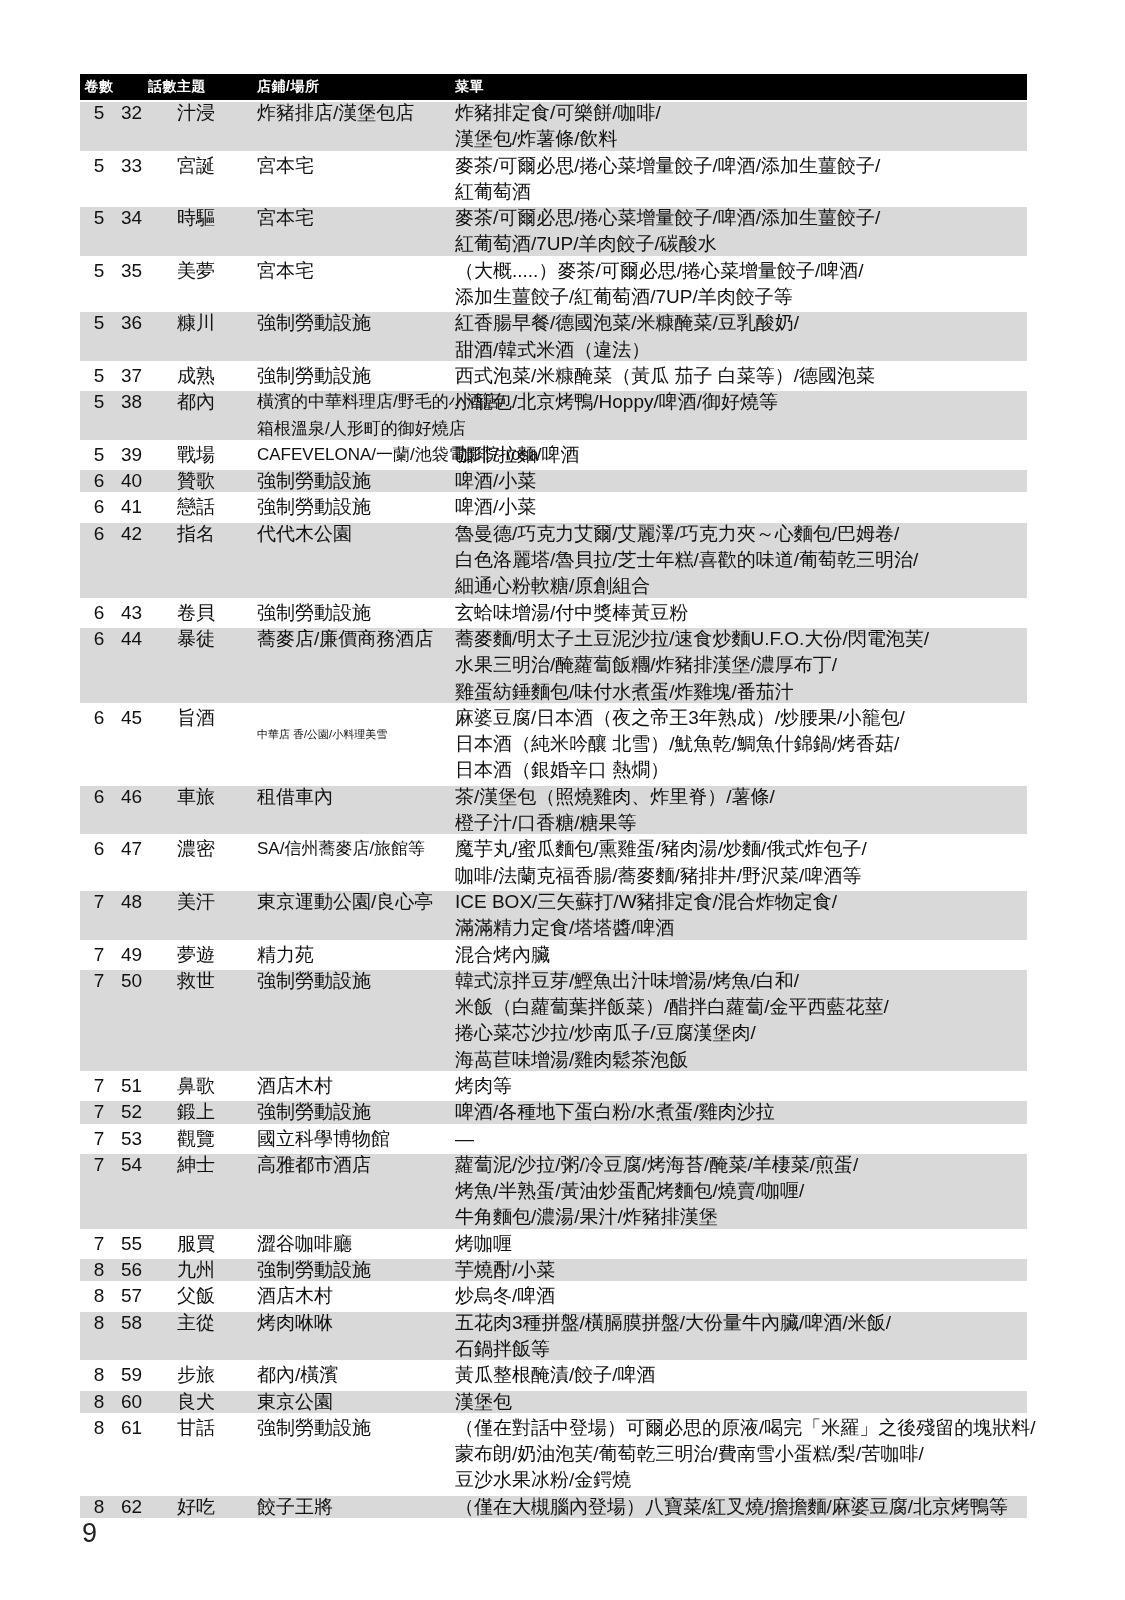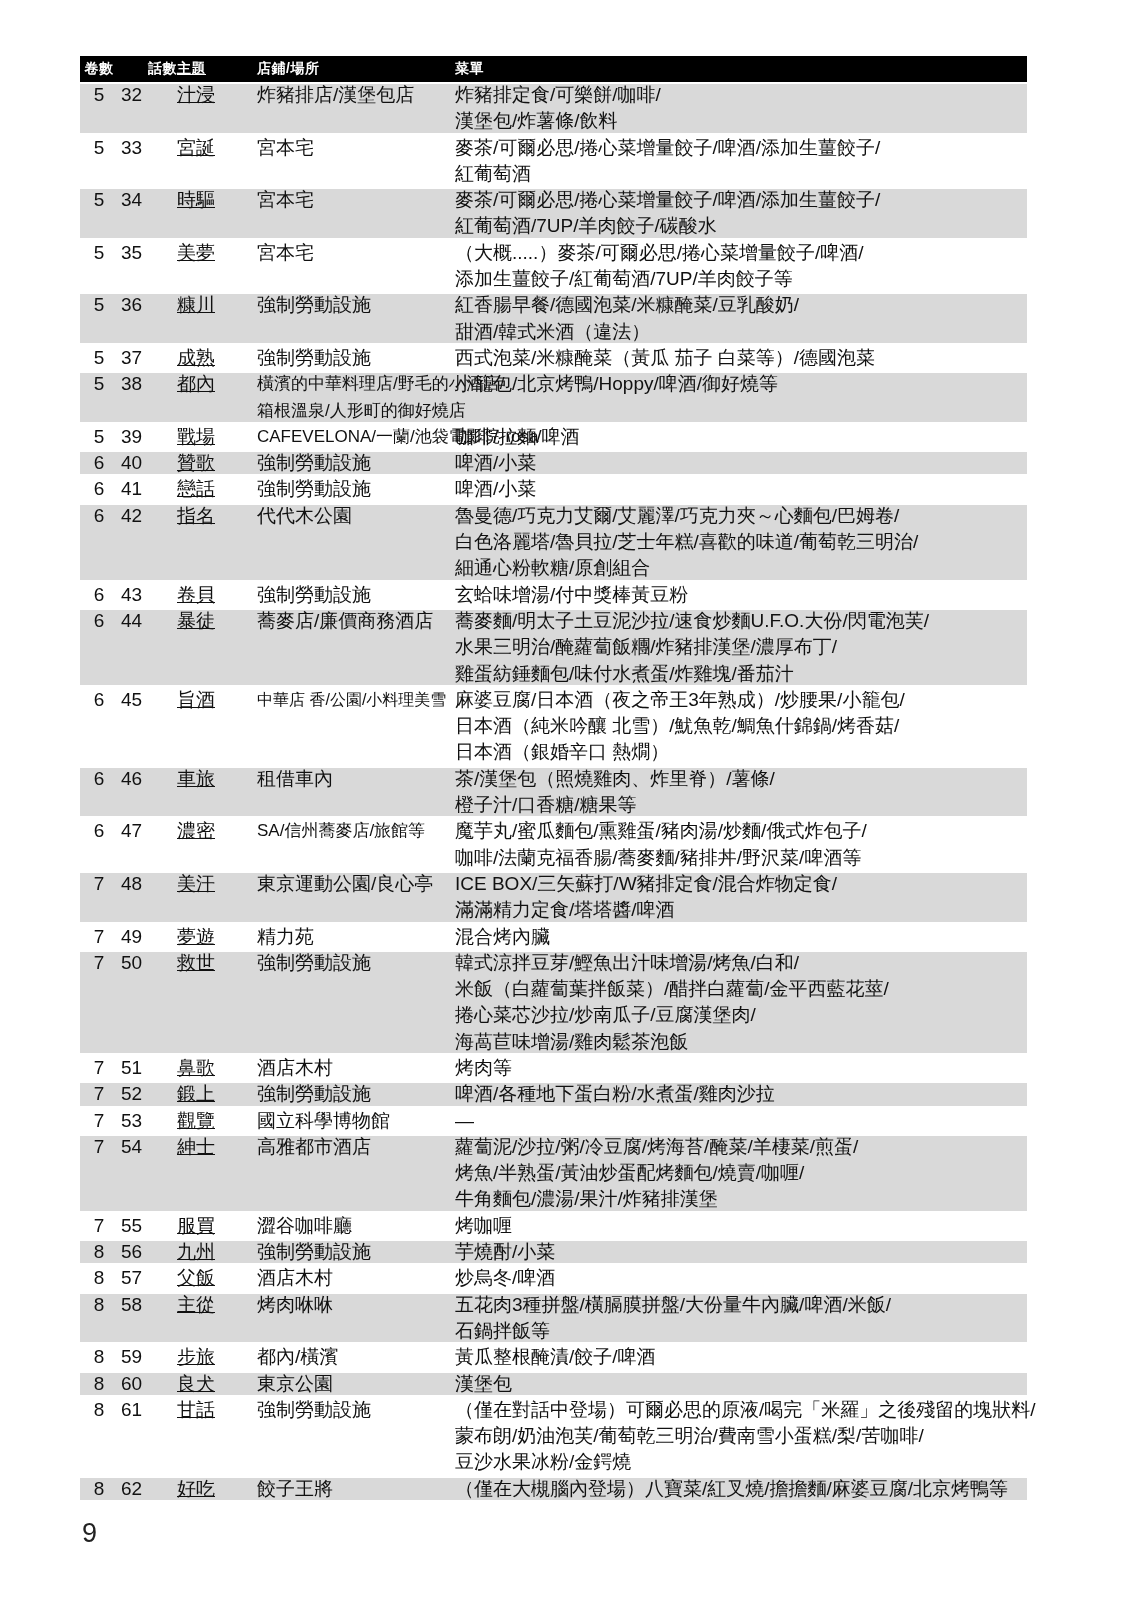--- a/index.html
+++ b/index.html
@@ -4,52 +4,52 @@
 <style>
   html, body { margin: 0; padding: 0; }
   body {
     width: 1125px; height: 1600px;
     background: #ffffff;
     font-family: "Liberation Sans", sans-serif;
     color: #111111;
   }
   .page { position: relative; width: 1125px; height: 1600px; overflow: hidden; background:#fff; }
 
-  .ep-table { position: absolute; left: 80px; top: 56px; width: 947px; }
+  .ep-table { position: absolute; left: 80px; top: 74px; width: 947px; }
 
   .thead {
     display: flex; align-items: center;
     background: #000000; color: #ffffff;
     height: 26px; font-size: 14px; font-weight: bold;
     letter-spacing: 0.5px;
   }
 
   .row { display: flex; }
   .row.gray {
     background: linear-gradient(#ffffff 0, #ffffff 2px,
                 #d9d9d9 2px, #d9d9d9 calc(100% - 2px),
                 #ffffff calc(100% - 2px), #ffffff 100%);
   }
 
   .c  { box-sizing: border-box; }
   .c1 { width: 38px;  text-align: center; flex: none; }
   .c2 { width: 59px;  padding-left: 3px; flex: none; }
-  .c3 { width: 80px;  flex: none; text-decoration: underline; }
+  .c3 { width: 80px;  flex: none; }
   .c4 { width: 198px; flex: none; }
   .c5 { flex: 1; min-width: 0; }
 
   .thead .c2 { padding-left: 5px; text-align: right; }
 
   .cell { font-size: 19px; }
   .line { height: 26.3px; line-height: 26.3px; white-space: nowrap; overflow: visible; }
   .cell-vol, .cell-ep, .cell-theme { height: 26.3px; line-height: 26.3px; }
 
   
   .fit-xs .line { font-size: 17px; }
-  .fit-sm .line { font-size: 16px; }
+  .fit-sm .line { font-size: 11px; margin-top: 16px; }
   .fit-md .line { font-size: 17px; }
 
   .pagenum {
     position: absolute; left: 82px; top: 1518px;
     font-size: 27px; color: #222222;
   }
 </style>
 </head>
 <body>
 

